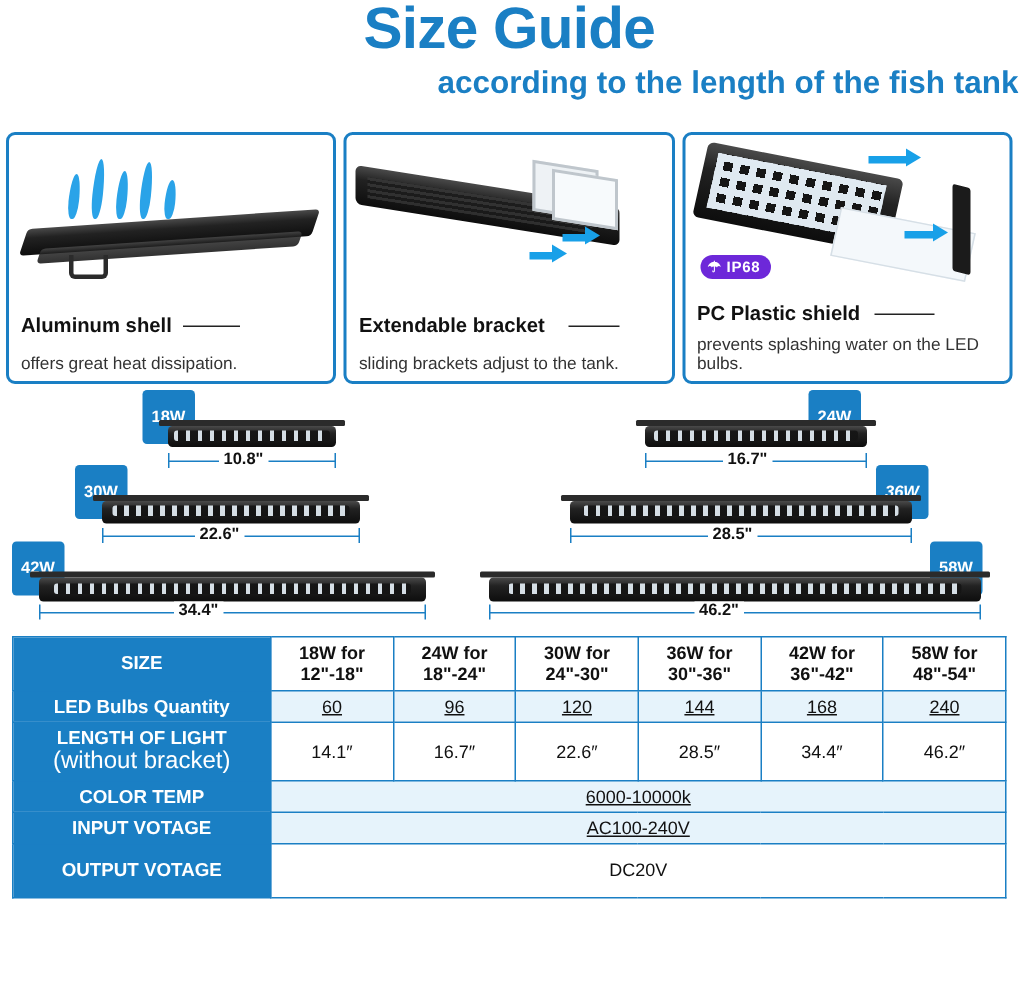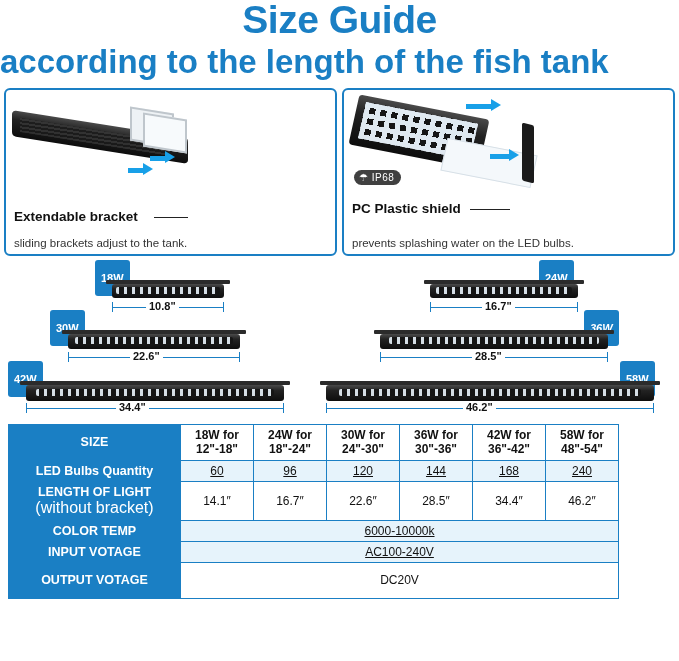--- a/index.html
+++ b/index.html
@@ -16,22 +16,22 @@
   .title {
     text-align: center;
     font-size: 39px;
     font-weight: bold;
     color: #1a7fc4;
     letter-spacing: -0.5px;
     margin-top: 0;
     line-height: 1.05;
   }
   .subtitle {
-    text-align: left;
-    font-size: 33px;
+    text-align: right;
+    font-size: 21px;
     font-weight: bold;
     color: #1a7fc4;
     margin-top: 3px;
     line-height: 1.1;
   }
 
   
   .features {
     position: absolute;
     top: 88px; left: 4px;
@@ -84,24 +84,24 @@
     position: absolute;
     width: 0; height: 0;
     border-top: 6px solid transparent;
     border-bottom: 6px solid transparent;
     border-left: 10px solid #18a0e8;
   }
   .arrow-stem { position:absolute; height:5px; background:#18a0e8; }
 
   .ip68 {
     position: absolute;
-    background: #404040;
+    background: #6d28d9;
     color: #fff;
     font-size: 10px;
-    font-weight: normal;
+    font-weight: bold;
     padding: 2px 7px 2px 5px;
     border-radius: 9px;
     letter-spacing: .5px;
   }
 
   
   .diagram { position: absolute; top: 258px; left: 0; width: 679px; height: 160px; }
   .wbadge {
     position: absolute;
     background: #1a7fc4;
@@ -121,21 +121,21 @@
     padding: 0 3px;
   }
   .dimline { position: absolute; height: 1px; background: #1a7fc4; }
   .dimtick { position: absolute; width: 1px; background: #1a7fc4; }
   .bracket { position:absolute; height:4px; background:#2b2b2b; border-radius:1px; }
 
   
   table.spec {
     position: absolute;
     top: 424px; left: 8px;
-    width: 611px;
+    width: 663px;
     border-collapse: collapse;
     font-size: 12px;
   }
   table.spec td, table.spec th {
     border: 1px solid #1a7fc4;
     text-align: center;
     vertical-align: middle;
     padding: 3px 2px;
     color: #111;
   }
@@ -154,20 +154,36 @@
 </head>
 <body>
 
 <div class="page">
 
   <div class="title">Size Guide</div>
   <div class="subtitle">according to the length of the fish tank</div>
 
   <div class="features">
 
+    <div class="fcard">
+      <div class="imgarea">
+        <div style="position:absolute;inset:0;background:#fff;"></div>
+        <span class="flame" style="left:36px;top:22px;height:30px;"></span>
+        <span class="flame" style="left:52px;top:12px;height:40px;"></span>
+        <span class="flame" style="left:68px;top:20px;height:32px;"></span>
+        <span class="flame" style="left:84px;top:14px;height:38px;"></span>
+        <span class="flame" style="left:100px;top:26px;height:26px;"></span>
+        <div class="bar" style="left:8px;top:52px;width:190px;height:18px;transform:skewX(-22deg) rotate(-4deg);"></div>
+        <div class="bar" style="left:18px;top:66px;width:170px;height:10px;transform:skewX(-22deg) rotate(-4deg);opacity:.85;"></div>
+        <div style="position:absolute;left:36px;top:76px;width:26px;height:16px;border:3px solid #2b2b2b;border-top:none;border-radius:0 0 4px 4px;"></div>
+      </div>
+      <div class="rule" style="left:116px; bottom:36px; width:38px;"></div>
+      <div class="ftitle">Aluminum shell</div>
+      <div class="fdesc">offers great heat dissipation.</div>
+    </div>
 
     <div class="fcard">
       <div class="imgarea">
         <div class="bar" style="left:2px;top:30px;width:176px;height:26px;transform:skewY(9deg);border-radius:4px;"></div>
         <div style="position:absolute;left:10px;top:36px;width:150px;height:14px;transform:skewY(9deg);background:repeating-linear-gradient(180deg,#3a3a3a 0 2px,#1b1b1b 2px 4px);opacity:.7;"></div>
         <div style="position:absolute;left:120px;top:16px;width:44px;height:34px;border:2px solid #bfc6cc;background:#eef2f5;transform:skewY(9deg);"></div>
         <div style="position:absolute;left:133px;top:22px;width:44px;height:34px;border:2px solid #bfc6cc;background:#f7fafc;transform:skewY(9deg);"></div>
         <span class="arrow-stem" style="left:140px;top:62px;width:16px;"></span>
         <span class="arrow-right" style="left:155px;top:57px;"></span>
         <span class="arrow-stem" style="left:118px;top:74px;width:16px;"></span>

